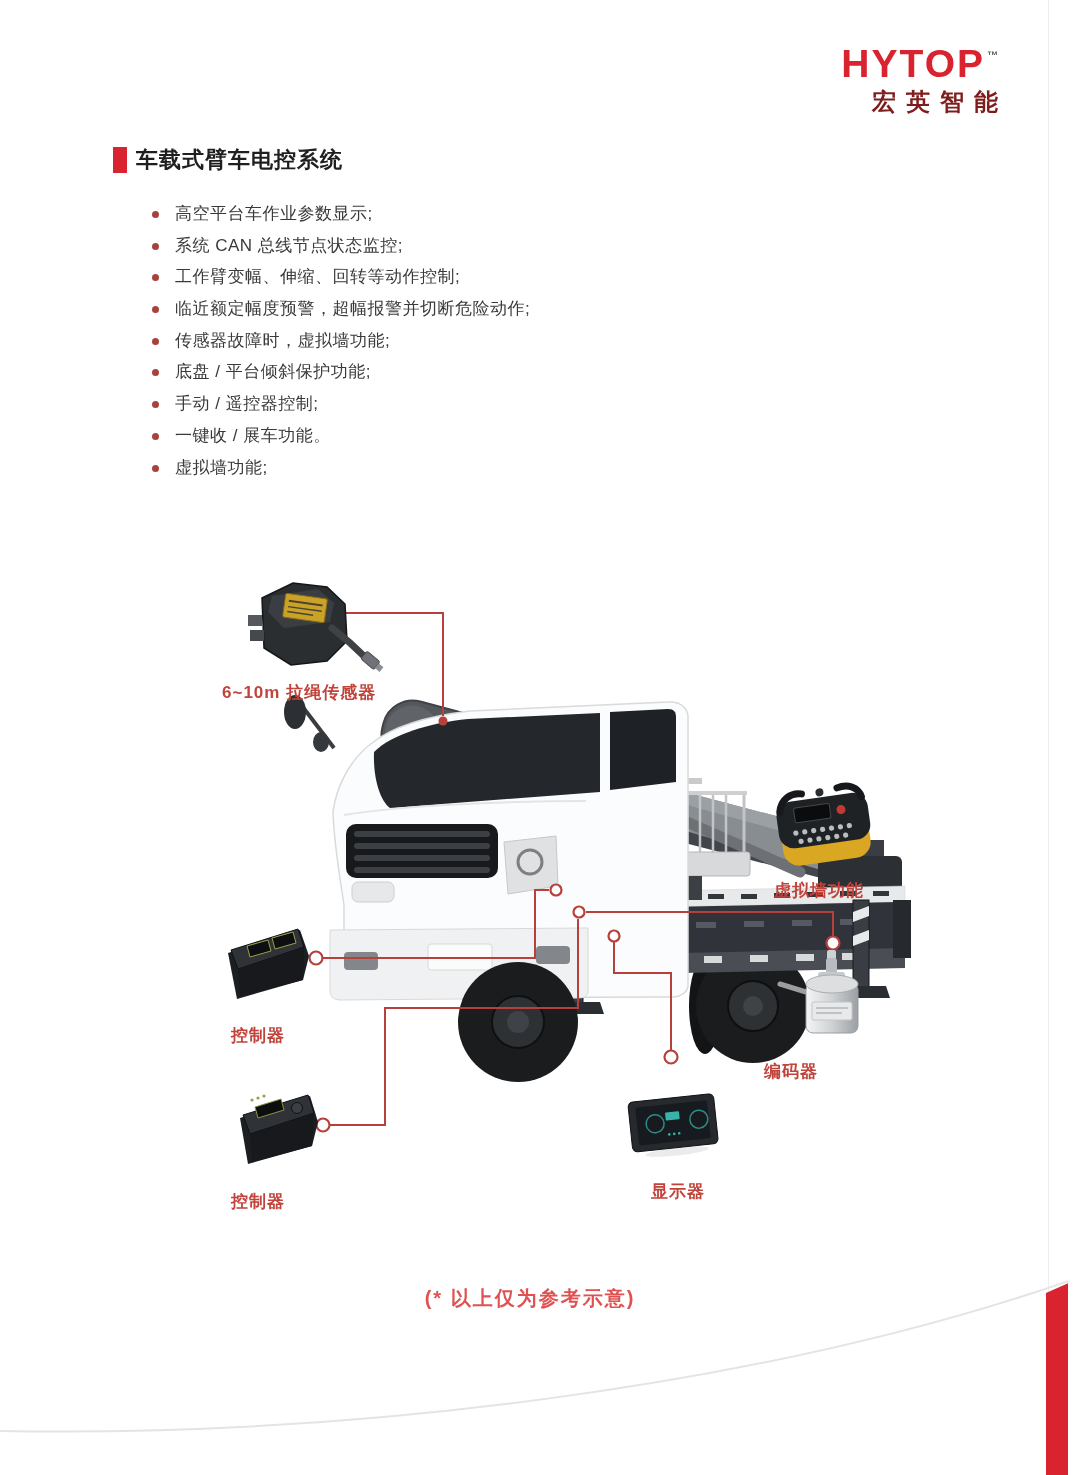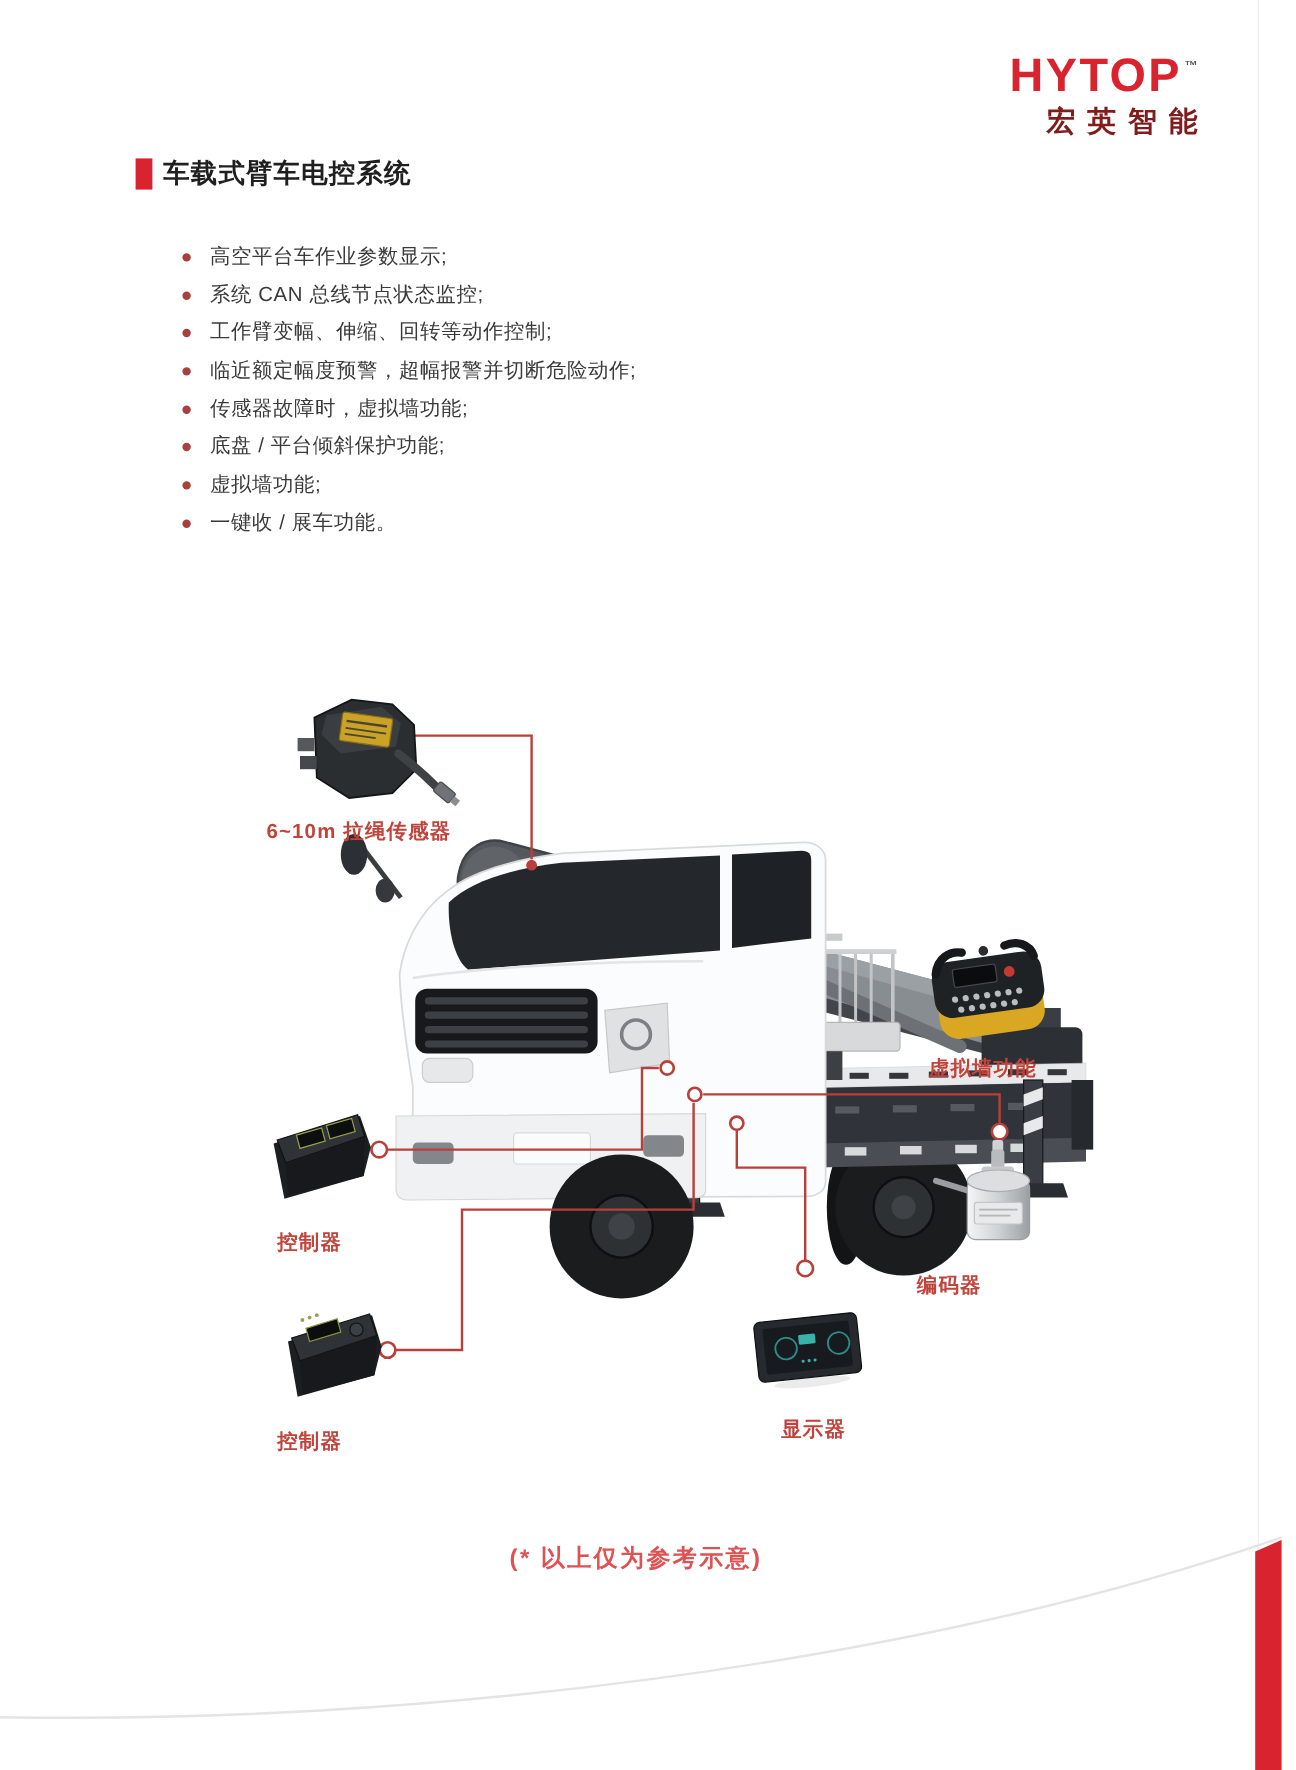--- a/index.html
+++ b/index.html
@@ -8,21 +8,21 @@
     font-family:"Liberation Sans","DejaVu Sans",sans-serif;
   }
   
   .edge-line{position:absolute;left:1048px;top:0;width:1px;height:1475px;background:#ededed;}
   
   .logo{position:absolute;right:70px;top:44px;text-align:right;line-height:1;}
   .logo .brand{font-size:39px;font-weight:700;color:#d9232e;letter-spacing:2px;}
   .logo .tm{font-size:11px;color:#5a5a5a;vertical-align:18px;font-weight:700;margin-left:2px;}
   .logo .company{margin-top:7px;font-size:24px;font-weight:700;color:#7f1d1d;letter-spacing:10px;margin-right:-10px;}
   
-  .heading{position:absolute;left:113px;top:130px;display:flex;align-items:center;}
+  .heading{position:absolute;left:113px;top:145px;display:flex;align-items:center;}
   .heading .bar{width:14px;height:26px;background:#d9232e;margin-right:9px;}
   .heading .txt{font-size:22px;font-weight:700;color:#1f1f1f;letter-spacing:1px;}
   
   .features{position:absolute;left:163px;top:186px;margin:12px;padding:0;list-style:none;}
   .features li{
     position:relative;height:31.7px;line-height:31.7px;font-size:17px;color:#3a3a3a;
     letter-spacing:0.5px;white-space:nowrap;
   }
   .features li::before{
     content:"";position:absolute;left:-23px;top:13px;width:7px;height:7px;border-radius:50%;
@@ -54,22 +54,23 @@
     <span class="txt">车载式臂车电控系统</span>
   </div>
 
   <ul class="features">
     <li>高空平台车作业参数显示;</li>
     <li>系统 CAN 总线节点状态监控;</li>
     <li>工作臂变幅、伸缩、回转等动作控制;</li>
     <li>临近额定幅度预警，超幅报警并切断危险动作;</li>
     <li>传感器故障时，虚拟墙功能;</li>
     <li>底盘 / 平台倾斜保护功能;</li>
+    <li>手动 / 遥控器控制;</li>
+    <li>一键收 / 展车功能。</li>
     <li>虚拟墙功能;</li>
-    <li>一键收 / 展车功能。</li>
   </ul>
 
   <svg class="canvas" width="1080" height="1475" viewBox="0 0 1080 1475">
     <defs>
       <linearGradient id="enc" x1="0" y1="0" x2="1" y2="0">
         <stop offset="0" stop-color="#f4f5f5"></stop>
         <stop offset="0.5" stop-color="#cfd2d4"></stop>
         <stop offset="1" stop-color="#9b9fa3"></stop>
       </linearGradient>
     </defs>

